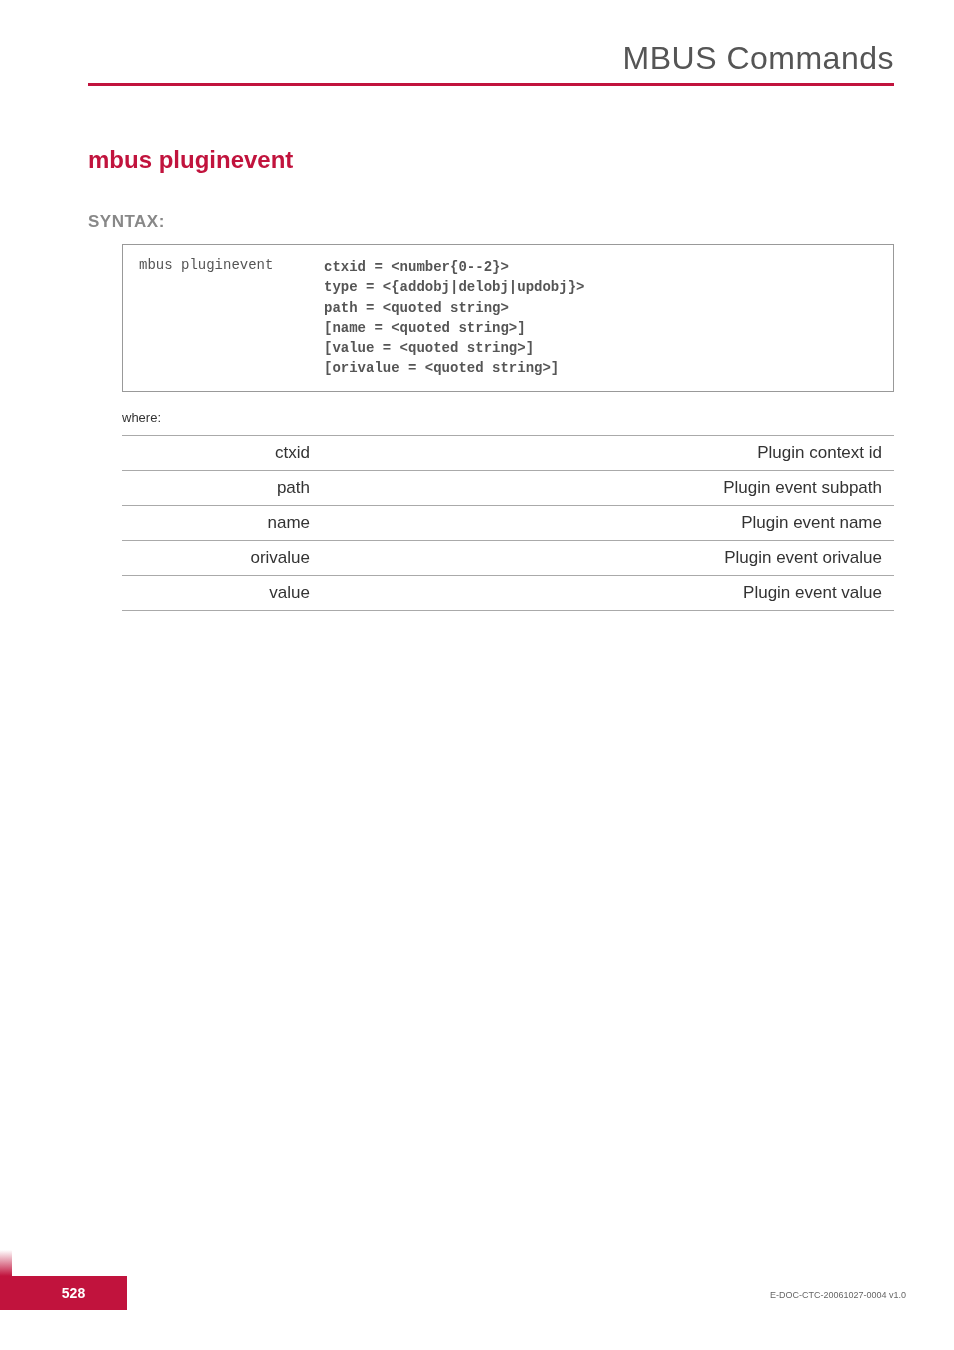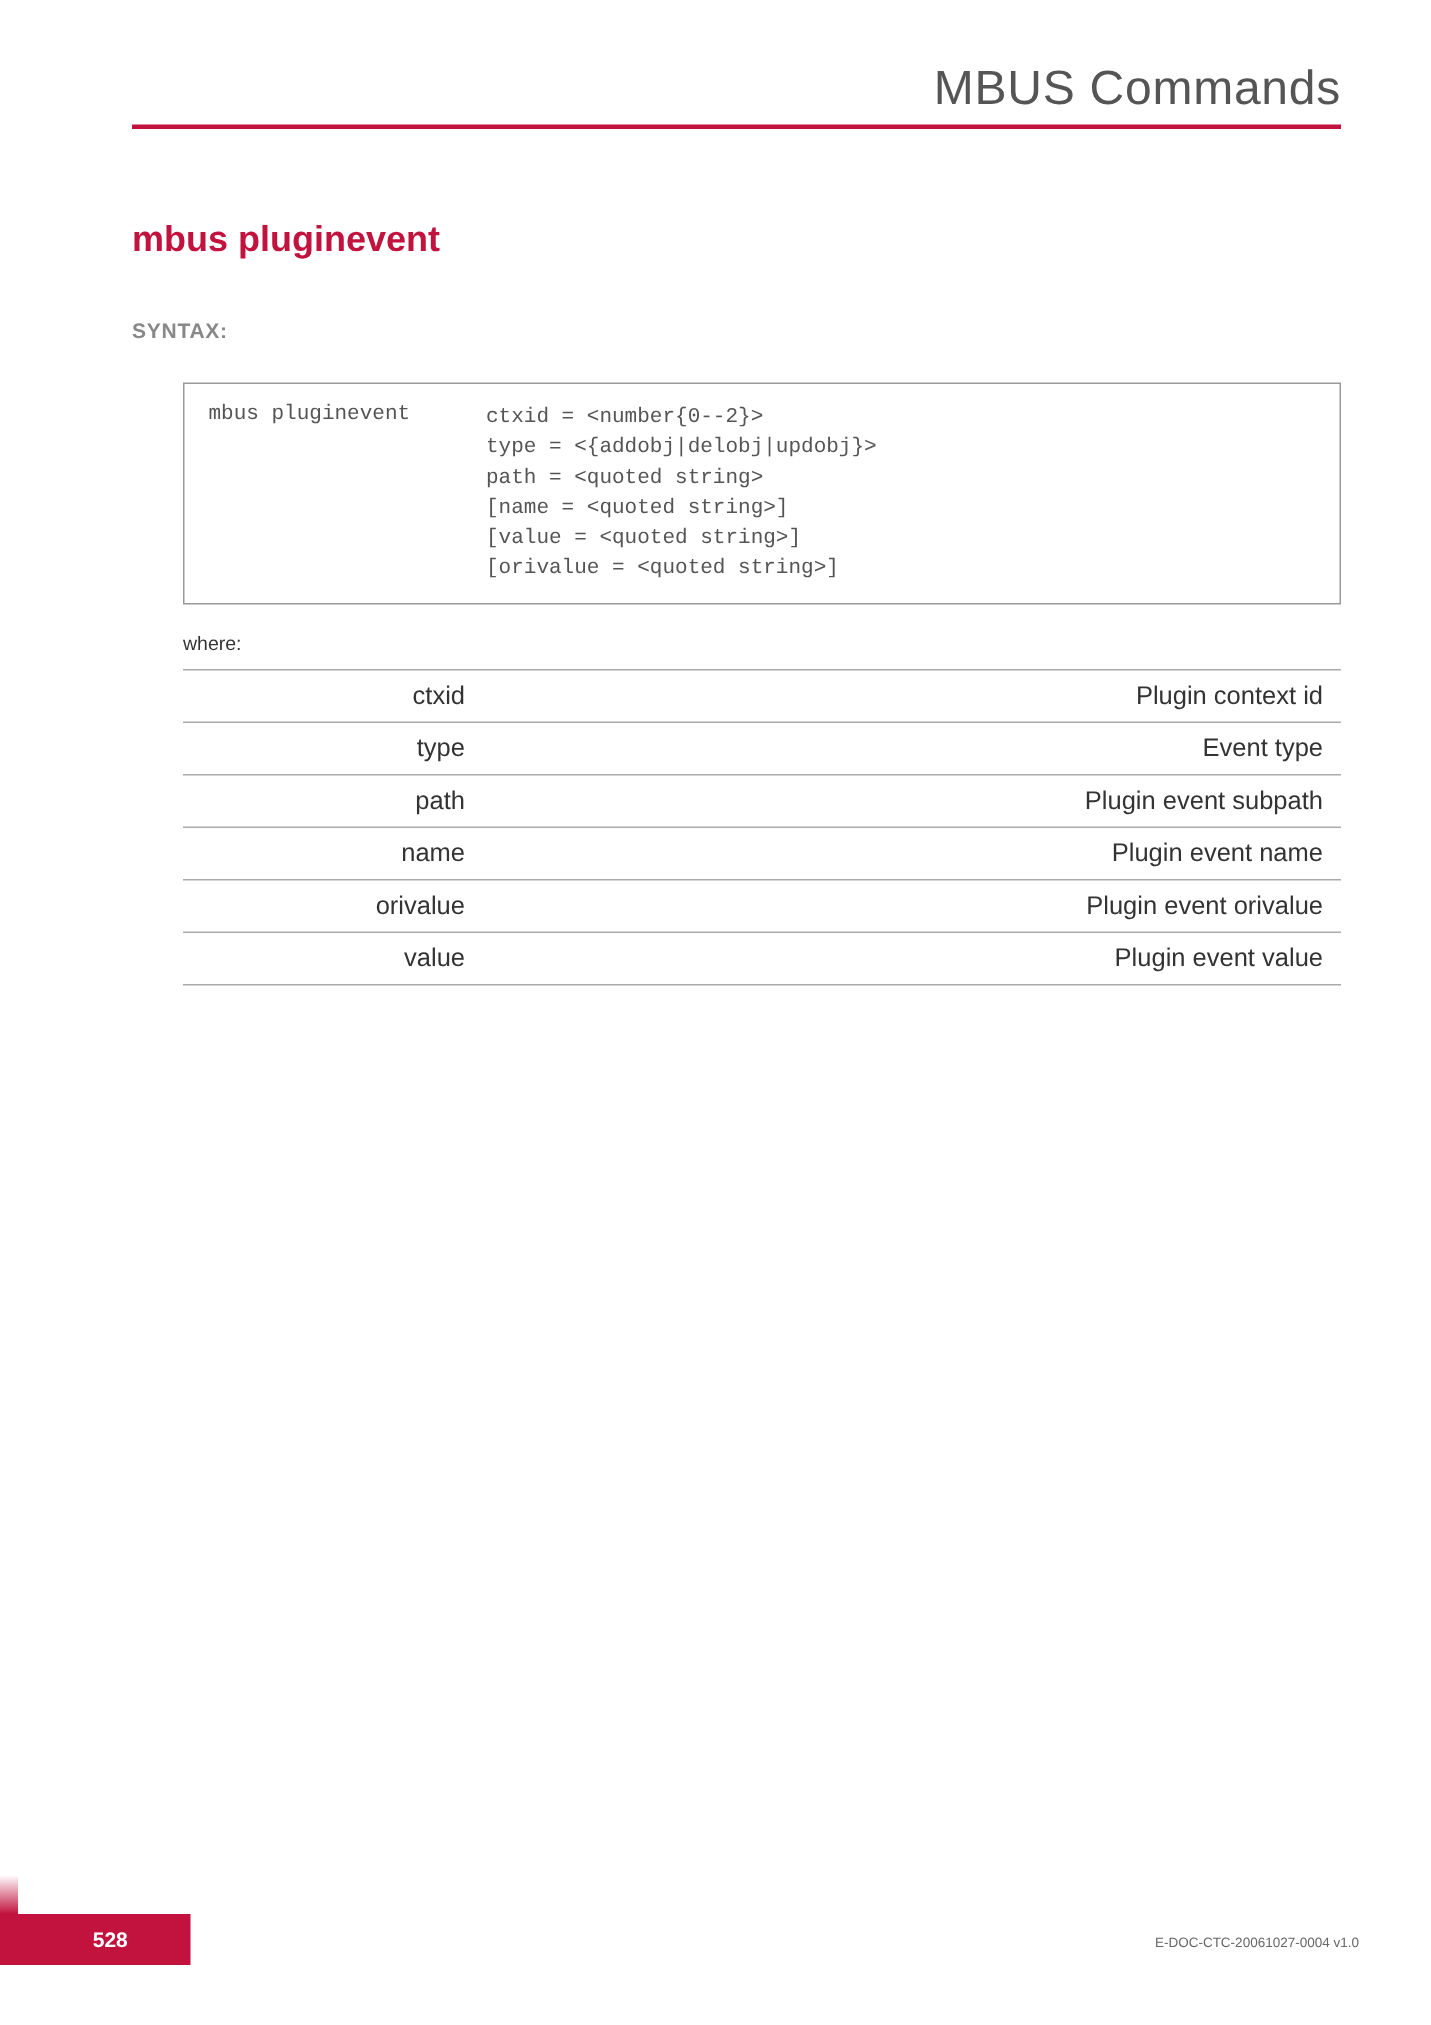--- a/index.html
+++ b/index.html
@@ -37,25 +37,25 @@
     color: #c1133d;
     margin-bottom: 38px;
   }
   .description {
     font-size: 14px;
     color: #333;
     margin-left: 34px;
     margin-bottom: 48px;
   }
   .section-label {
-    font-size: 14px;
+    font-size: 17px;
     font-weight: bold;
     color: #888;
     letter-spacing: 0.5px;
-    margin-bottom: 27px;
+    margin-bottom: 12px;
   }
   .syntax-box {
     border: 1px solid #999;
     padding: 12px 16px;
     margin-left: 34px;
     margin-bottom: 18px;
   }
   .syntax-row {
     display: flex;
   }
@@ -65,20 +65,21 @@
     color: #555;
     width: 185px;
     flex-shrink: 0;
   }
   .syntax-args {
     font-family: "Courier New", monospace;
     font-size: 14px;
     color: #555;
     white-space: pre;
     line-height: 1.45;
+    font-weight: bold;
   }
   .where-label {
     font-size: 13px;
     color: #333;
     margin-left: 34px;
     margin-bottom: 10px;
   }
   .where-table {
     margin-left: 34px;
     width: calc(100% - 34px);
@@ -160,24 +161,20 @@
 
   <div class="where-label">where:</div>
 
   <table class="where-table">
     <tbody id="where-body">
         <tr>
           <td class="col-name">ctxid</td>
           <td>Plugin context id</td>
         </tr>
         <tr>
-          <td class="col-name">type</td>
-          <td>Event type</td>
-        </tr>
-        <tr>
           <td class="col-name">path</td>
           <td>Plugin event subpath</td>
         </tr>
         <tr>
           <td class="col-name">name</td>
           <td>Plugin event name</td>
         </tr>
         <tr>
           <td class="col-name">orivalue</td>
           <td>Plugin event orivalue</td>

